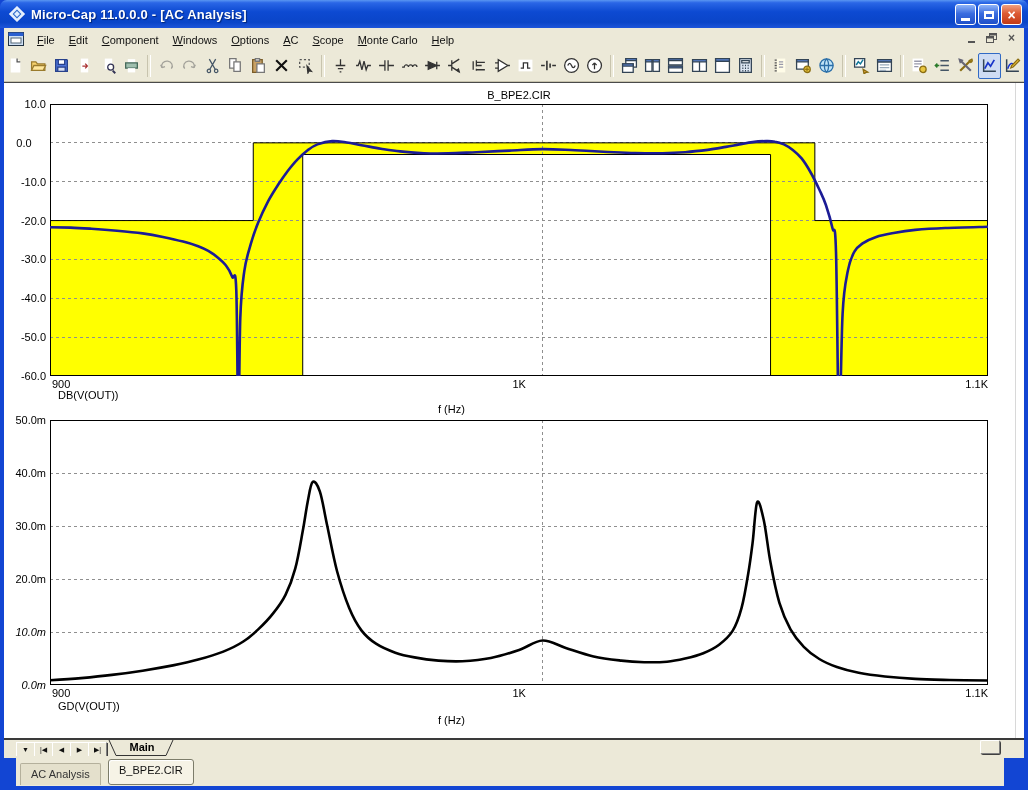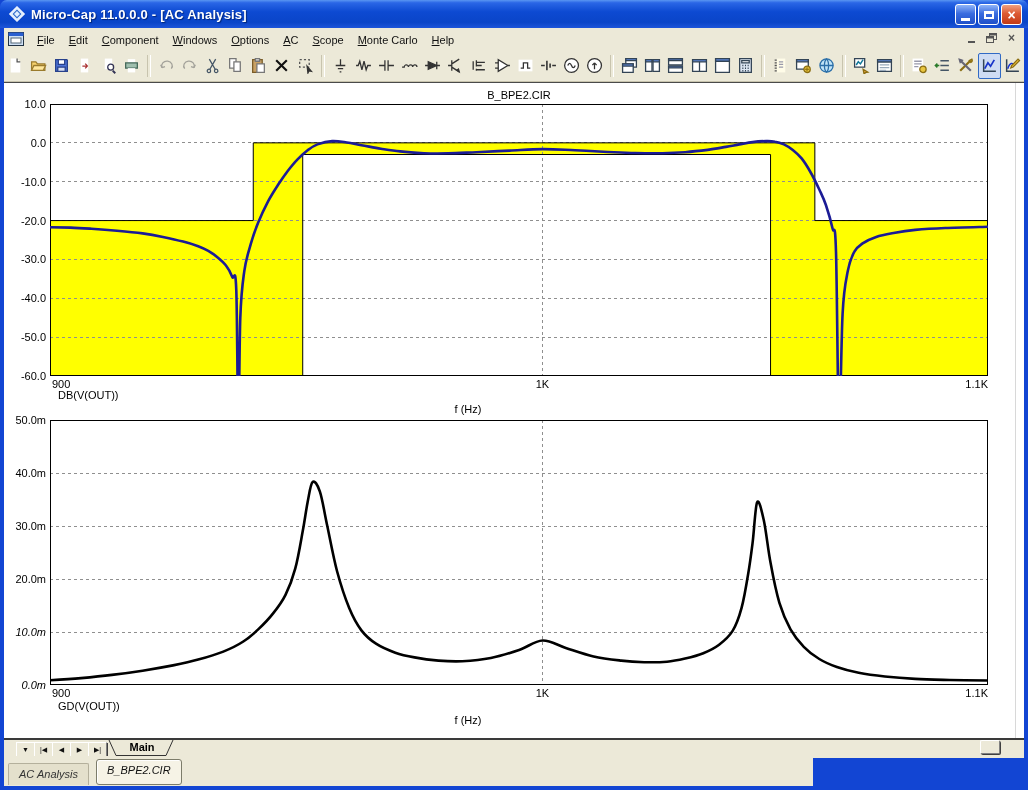--- a/index.html
+++ b/index.html
@@ -44,41 +44,41 @@
   .tbi.sel{background:#cfdcf3;border:1px solid #316ac5;}
   .tbi.dis{filter:grayscale(1) opacity(.55);}
   
   #client{
     position:absolute;left:4px;top:82px;width:1020px;height:656px;background:#fff;
     border-top:1px solid #4a4a4a;
   }
   #client .rmargin{position:absolute;right:8px;top:0;bottom:0;width:1px;background:#d8d8d8;}
   .plot-svg{position:absolute;}
   .plbl{position:absolute;font-size:11px;color:#000;white-space:nowrap;}
-  .plbl.center{text-align:center;}
+  .plbl.center{text-align:left;}
   .plbl.right{text-align:right;}
   #top-title{left:50px;top:89px;width:938px;text-align:center;}
   
   #pagestrip{
     position:absolute;left:4px;top:738px;width:1020px;height:18px;background:#ece9d8;
     border-top:2px solid #3a3a3a;
   }
   .navbtn{
     position:absolute;top:2px;width:17px;height:14px;background:#ece9d8;
     border:1px solid #fff;border-right-color:#808080;border-bottom-color:#808080;
     box-shadow:1px 1px 0 #404040;font-size:7px;line-height:13px;text-align:center;color:#111;
   }
   #sheet-tab{position:absolute;left:104px;top:0;width:68px;height:28px;}
   #sheet-tab svg{position:absolute;left:0;top:0;}
   #sheet-tab .stl{position:absolute;left:0;top:1px;width:68px;text-align:center;font-size:11px;font-weight:bold;color:#000;}
   #hscroll-thumb{
     position:absolute;right:24px;top:0;width:18px;height:12px;background:#ece9d8;
     border:1px solid #fff;border-right-color:#808080;border-bottom-color:#808080;box-shadow:1px 1px 0 #404040;border-radius:2px;
   }
-  #tabbar{position:absolute;left:4px;top:756px;width:809px;height:30px;background:#ece9d8;font-style:italic;}
+  #tabbar{position:absolute;left:16px;top:756px;width:988px;height:30px;background:#ece9d8;}
   .doctab{position:absolute;font-size:11px;color:#111;padding:4px 10px 3px;box-sizing:border-box;height:22px;white-space:nowrap;}
   .doctab.inactive{left:4px;top:7px;background:#e4e0cc;border:1px solid #b4b09c;border-bottom:none;border-radius:2px 2px 0 0;color:#333;}
   .doctab.active{left:92px;top:3px;height:26px;background:#f6f3e6;border:1px solid #7c7c6a;border-radius:3px;box-shadow:inset 1px 1px 0 #fff;}
 </style>
 </head>
 <body>
 
 <div id="titlebar">
   <svg class="t-icon" viewBox="0 0 20 20">
     <rect x="4.8" y="4.8" width="10.4" height="10.4" fill="#dfeeff" stroke="#fff" transform="rotate(45 10 10)"></rect>
@@ -448,21 +448,21 @@
   </div>
   <div id="hscroll-thumb"></div>
 </div>
 
 <div id="tabbar">
   <div class="doctab inactive">AC Analysis</div>
   <div class="doctab active">B_BPE2.CIR</div>
 </div>
 
 <div class="plbl right" style="left: 2px; top: 98px; width: 44px;">10.0</div>
-<div class="plbl right" style="left: 2px; top: 136.857px; width: 44px;">0.0</div>
+<div class="plbl right" style="left: 2px; top: 136.857px; width: 44px; text-align: center;">0.0</div>
 <div class="plbl right" style="left: 2px; top: 175.714px; width: 44px;">-10.0</div>
 <div class="plbl right" style="left: 2px; top: 214.571px; width: 44px;">-20.0</div>
 <div class="plbl right" style="left: 2px; top: 253.429px; width: 44px;">-30.0</div>
 <div class="plbl right" style="left: 2px; top: 292.286px; width: 44px;">-40.0</div>
 <div class="plbl right" style="left: 2px; top: 331.143px; width: 44px;">-50.0</div>
 <div class="plbl right" style="left: 2px; top: 370px; width: 44px;">-60.0</div>
 <div class="plbl" style="top: 378px; left: 52px;">900</div>
 <div class="plbl center" style="top: 378px; left: 512.489px; width: 60px;">1K</div>
 <div class="plbl right" style="top: 378px; left: 928px; width: 60px;">1.1K</div>
 <div class="plbl right" style="left: 2px; top: 414px; width: 44px;">50.0m</div>

